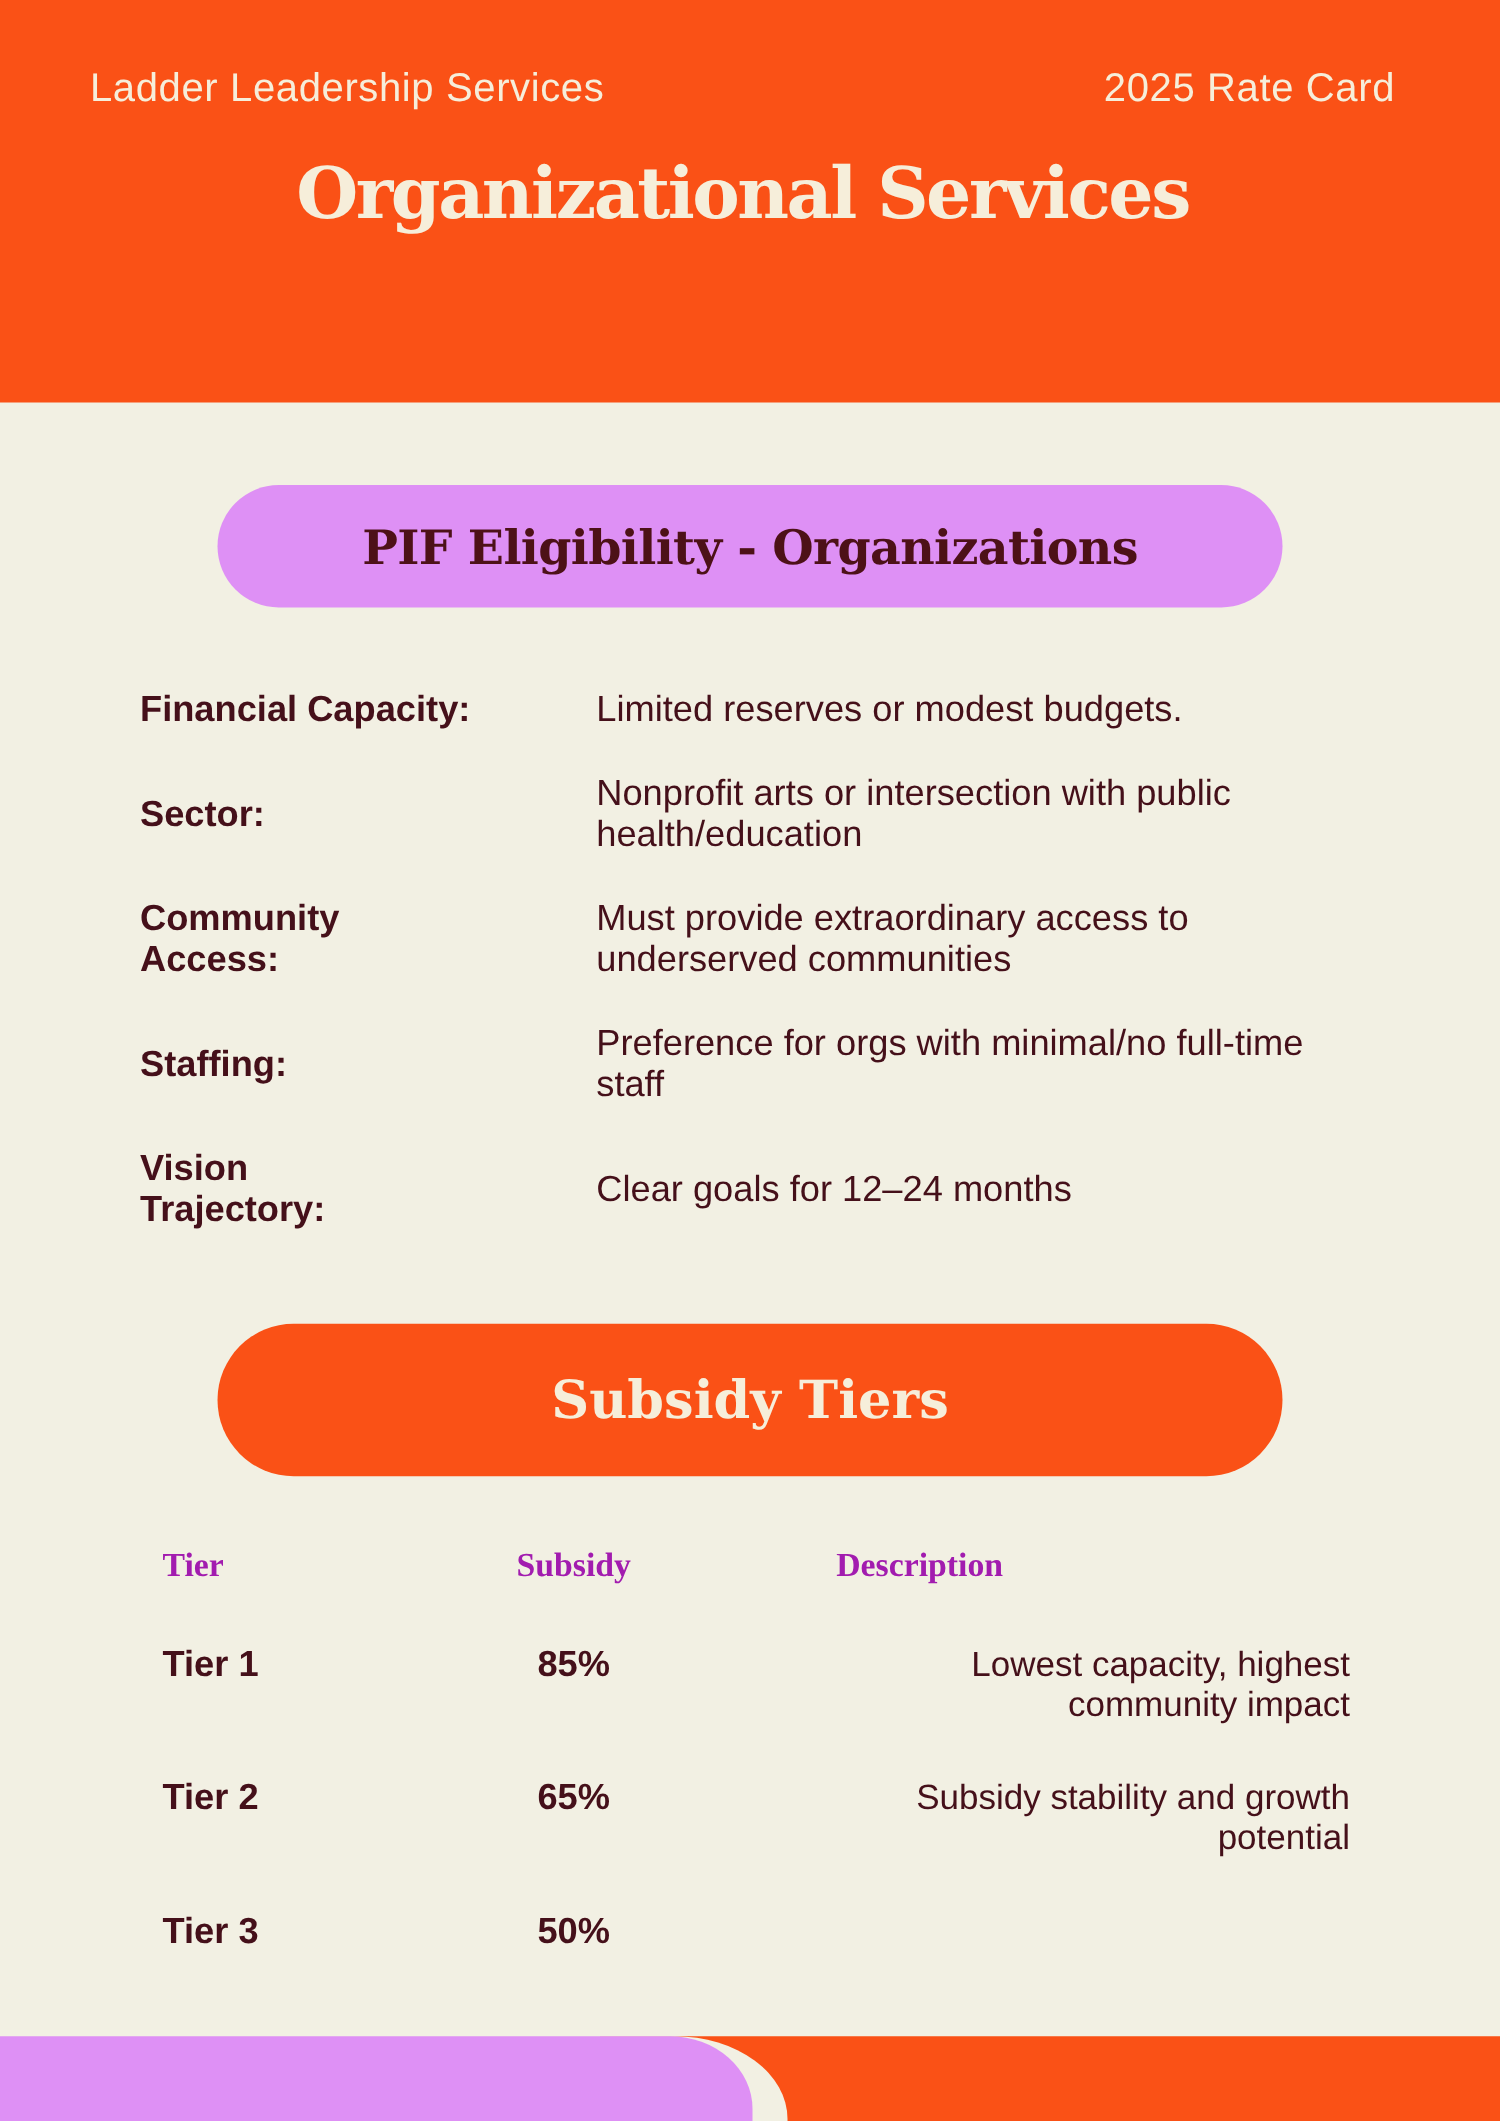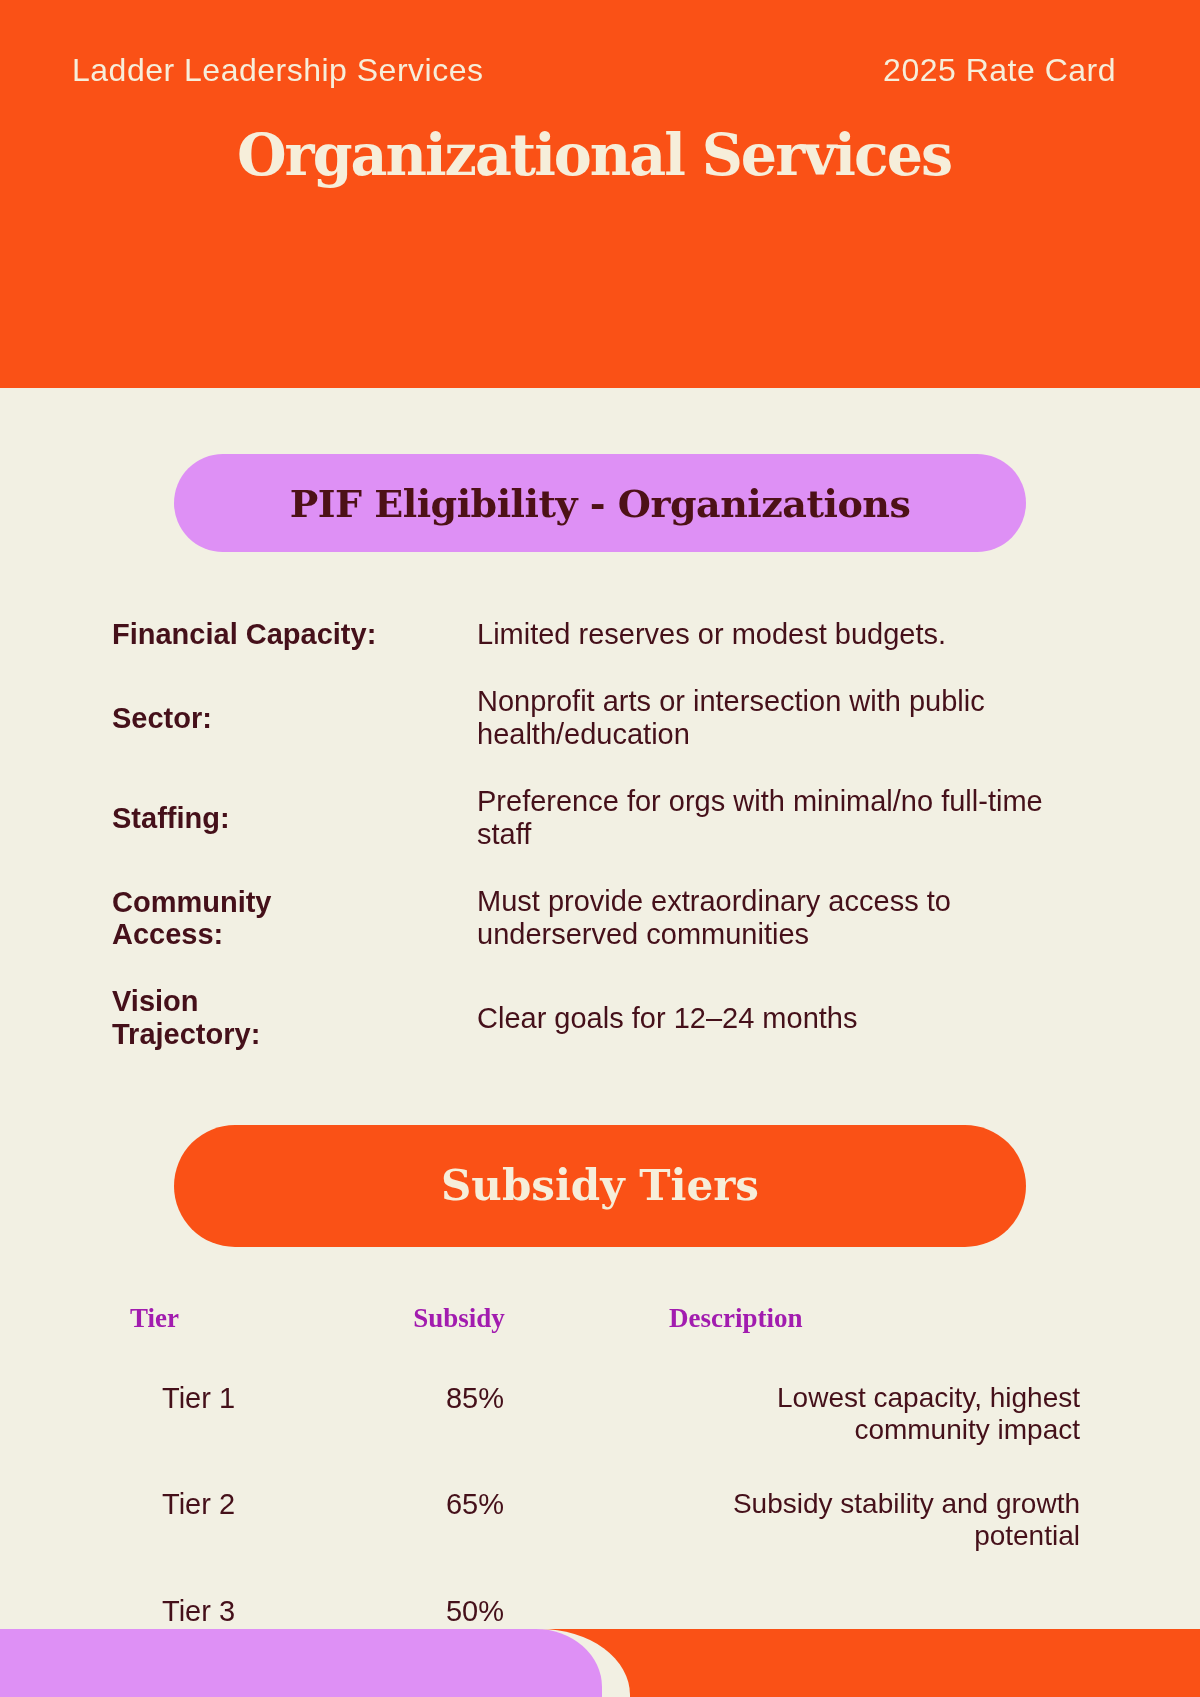--- a/index.html
+++ b/index.html
@@ -11,21 +11,21 @@
     margin: 0 auto;
     background: #F2F0E3;
     overflow: hidden;
     font-family: "Liberation Sans", sans-serif;
     color: #45101A;
   }
 
   
   .hero {
     width: 100%;
-    height: 388px;
+    height: 322px;
     background: #FA5116;
     padding: 52px 84px 16px 72px;
   }
   .hero-top {
     display: flex;
     justify-content: space-between;
     align-items: flex-start;
     color: #F6EEDA;
     font-size: 32px;
     letter-spacing: 0.5px;
@@ -108,24 +108,23 @@
   .th {
     font-family: Liberation Serif, serif;
     font-weight: bold;
     font-size: 27px;
     color: #a21caf;
   }
   .col-tier { padding-left: 8px; }
   .col-subsidy { text-align: center; }
   .col-desc { padding-left: 95px; text-align: left; }
   .cell-tier, .cell-subsidy {
-    font-weight: normal;
+    font-weight: bold;
     font-size: 29px;
     color: #45101A;
-    margin-left: 32px;
   }
   .cell-desc {
     font-size: 28px;
     line-height: 1.15;
     color: #45101A;
     text-align: right;
   }
 
   
   .bottom-band {
@@ -182,27 +181,27 @@
   <section class="elig">
     <div class="elig-row">
       <div class="elig-label">Financial Capacity:</div>
       <div class="elig-value">Limited reserves or modest budgets.</div>
     </div>
     <div class="elig-row">
       <div class="elig-label">Sector:</div>
       <div class="elig-value">Nonprofit arts or intersection with public health/education</div>
     </div>
     <div class="elig-row">
-      <div class="elig-label">Staffing:</div>
-      <div class="elig-value">Preference for orgs with minimal/no full-time staff</div>
-    </div>
-    <div class="elig-row">
       <div class="elig-label">Community
 Access:</div>
       <div class="elig-value">Must provide extraordinary access to underserved communities</div>
+    </div>
+    <div class="elig-row">
+      <div class="elig-label">Staffing:</div>
+      <div class="elig-value">Preference for orgs with minimal/no full-time staff</div>
     </div>
     <div class="elig-row">
       <div class="elig-label">Vision
 Trajectory:</div>
       <div class="elig-value">Clear goals for 12–24 months</div>
     </div>
   </section>
 
   <div class="pill pill-orange">
     <h2 style="font-size:inherit;">Subsidy Tiers</h2>

